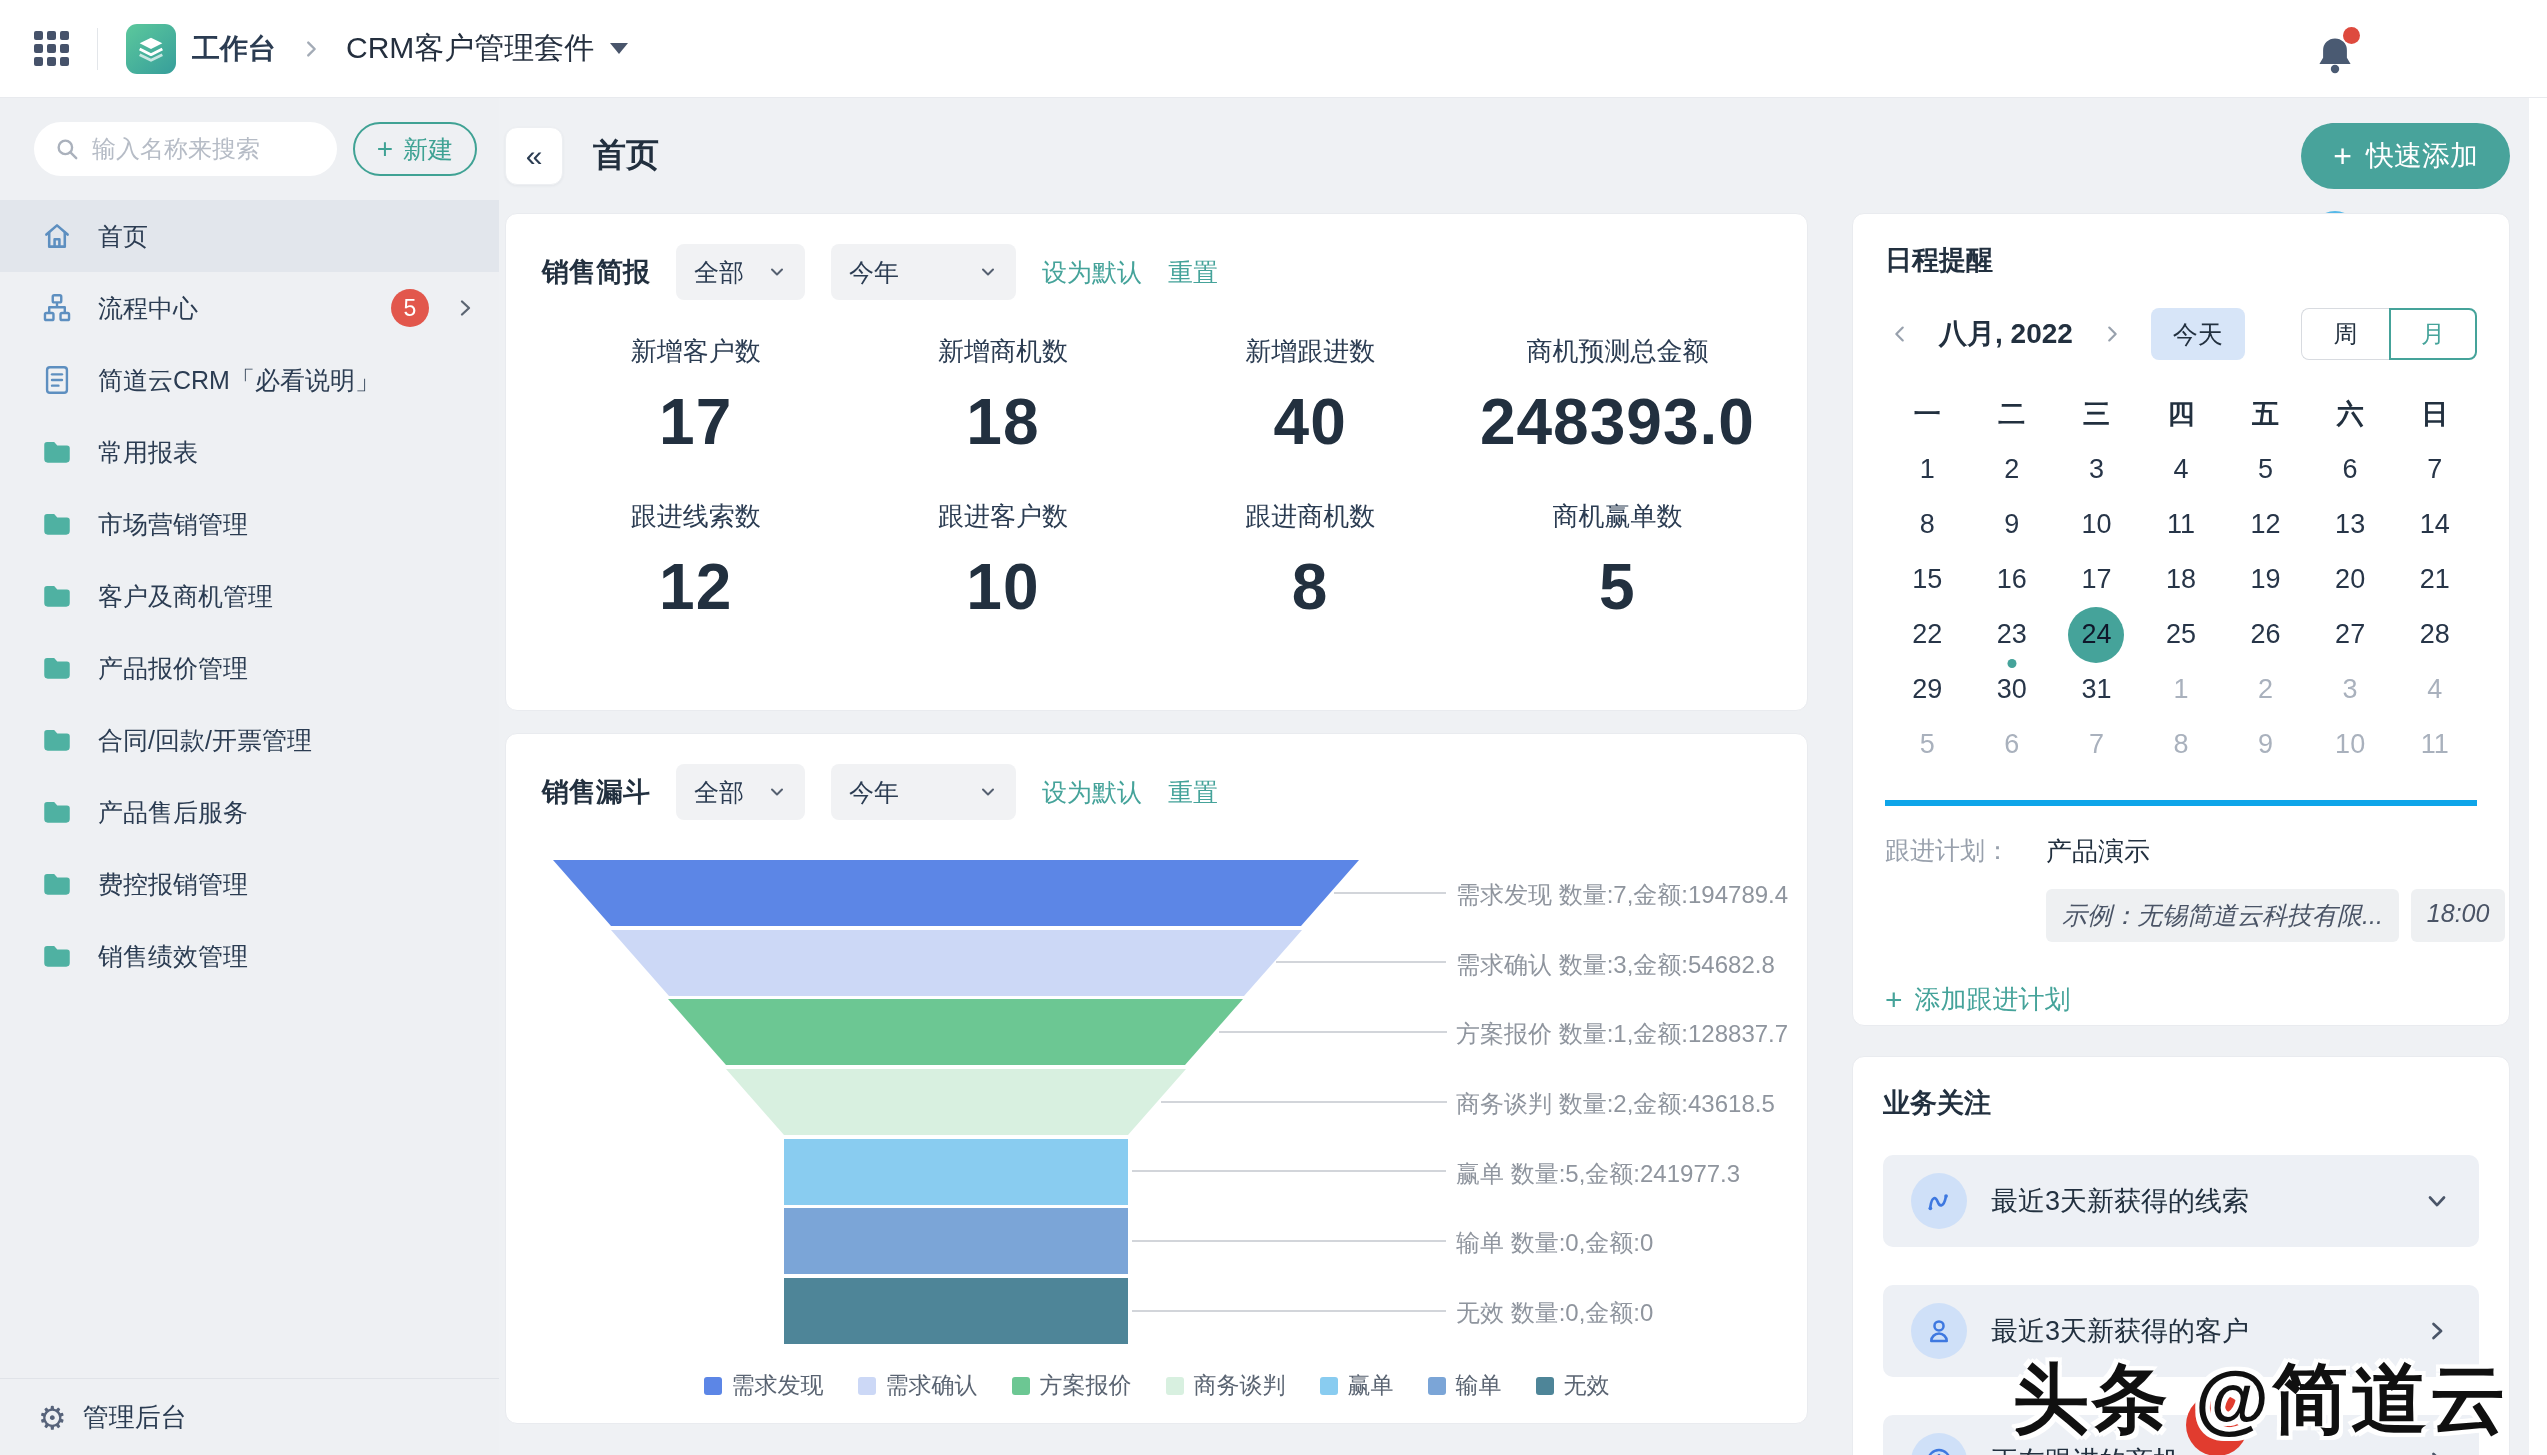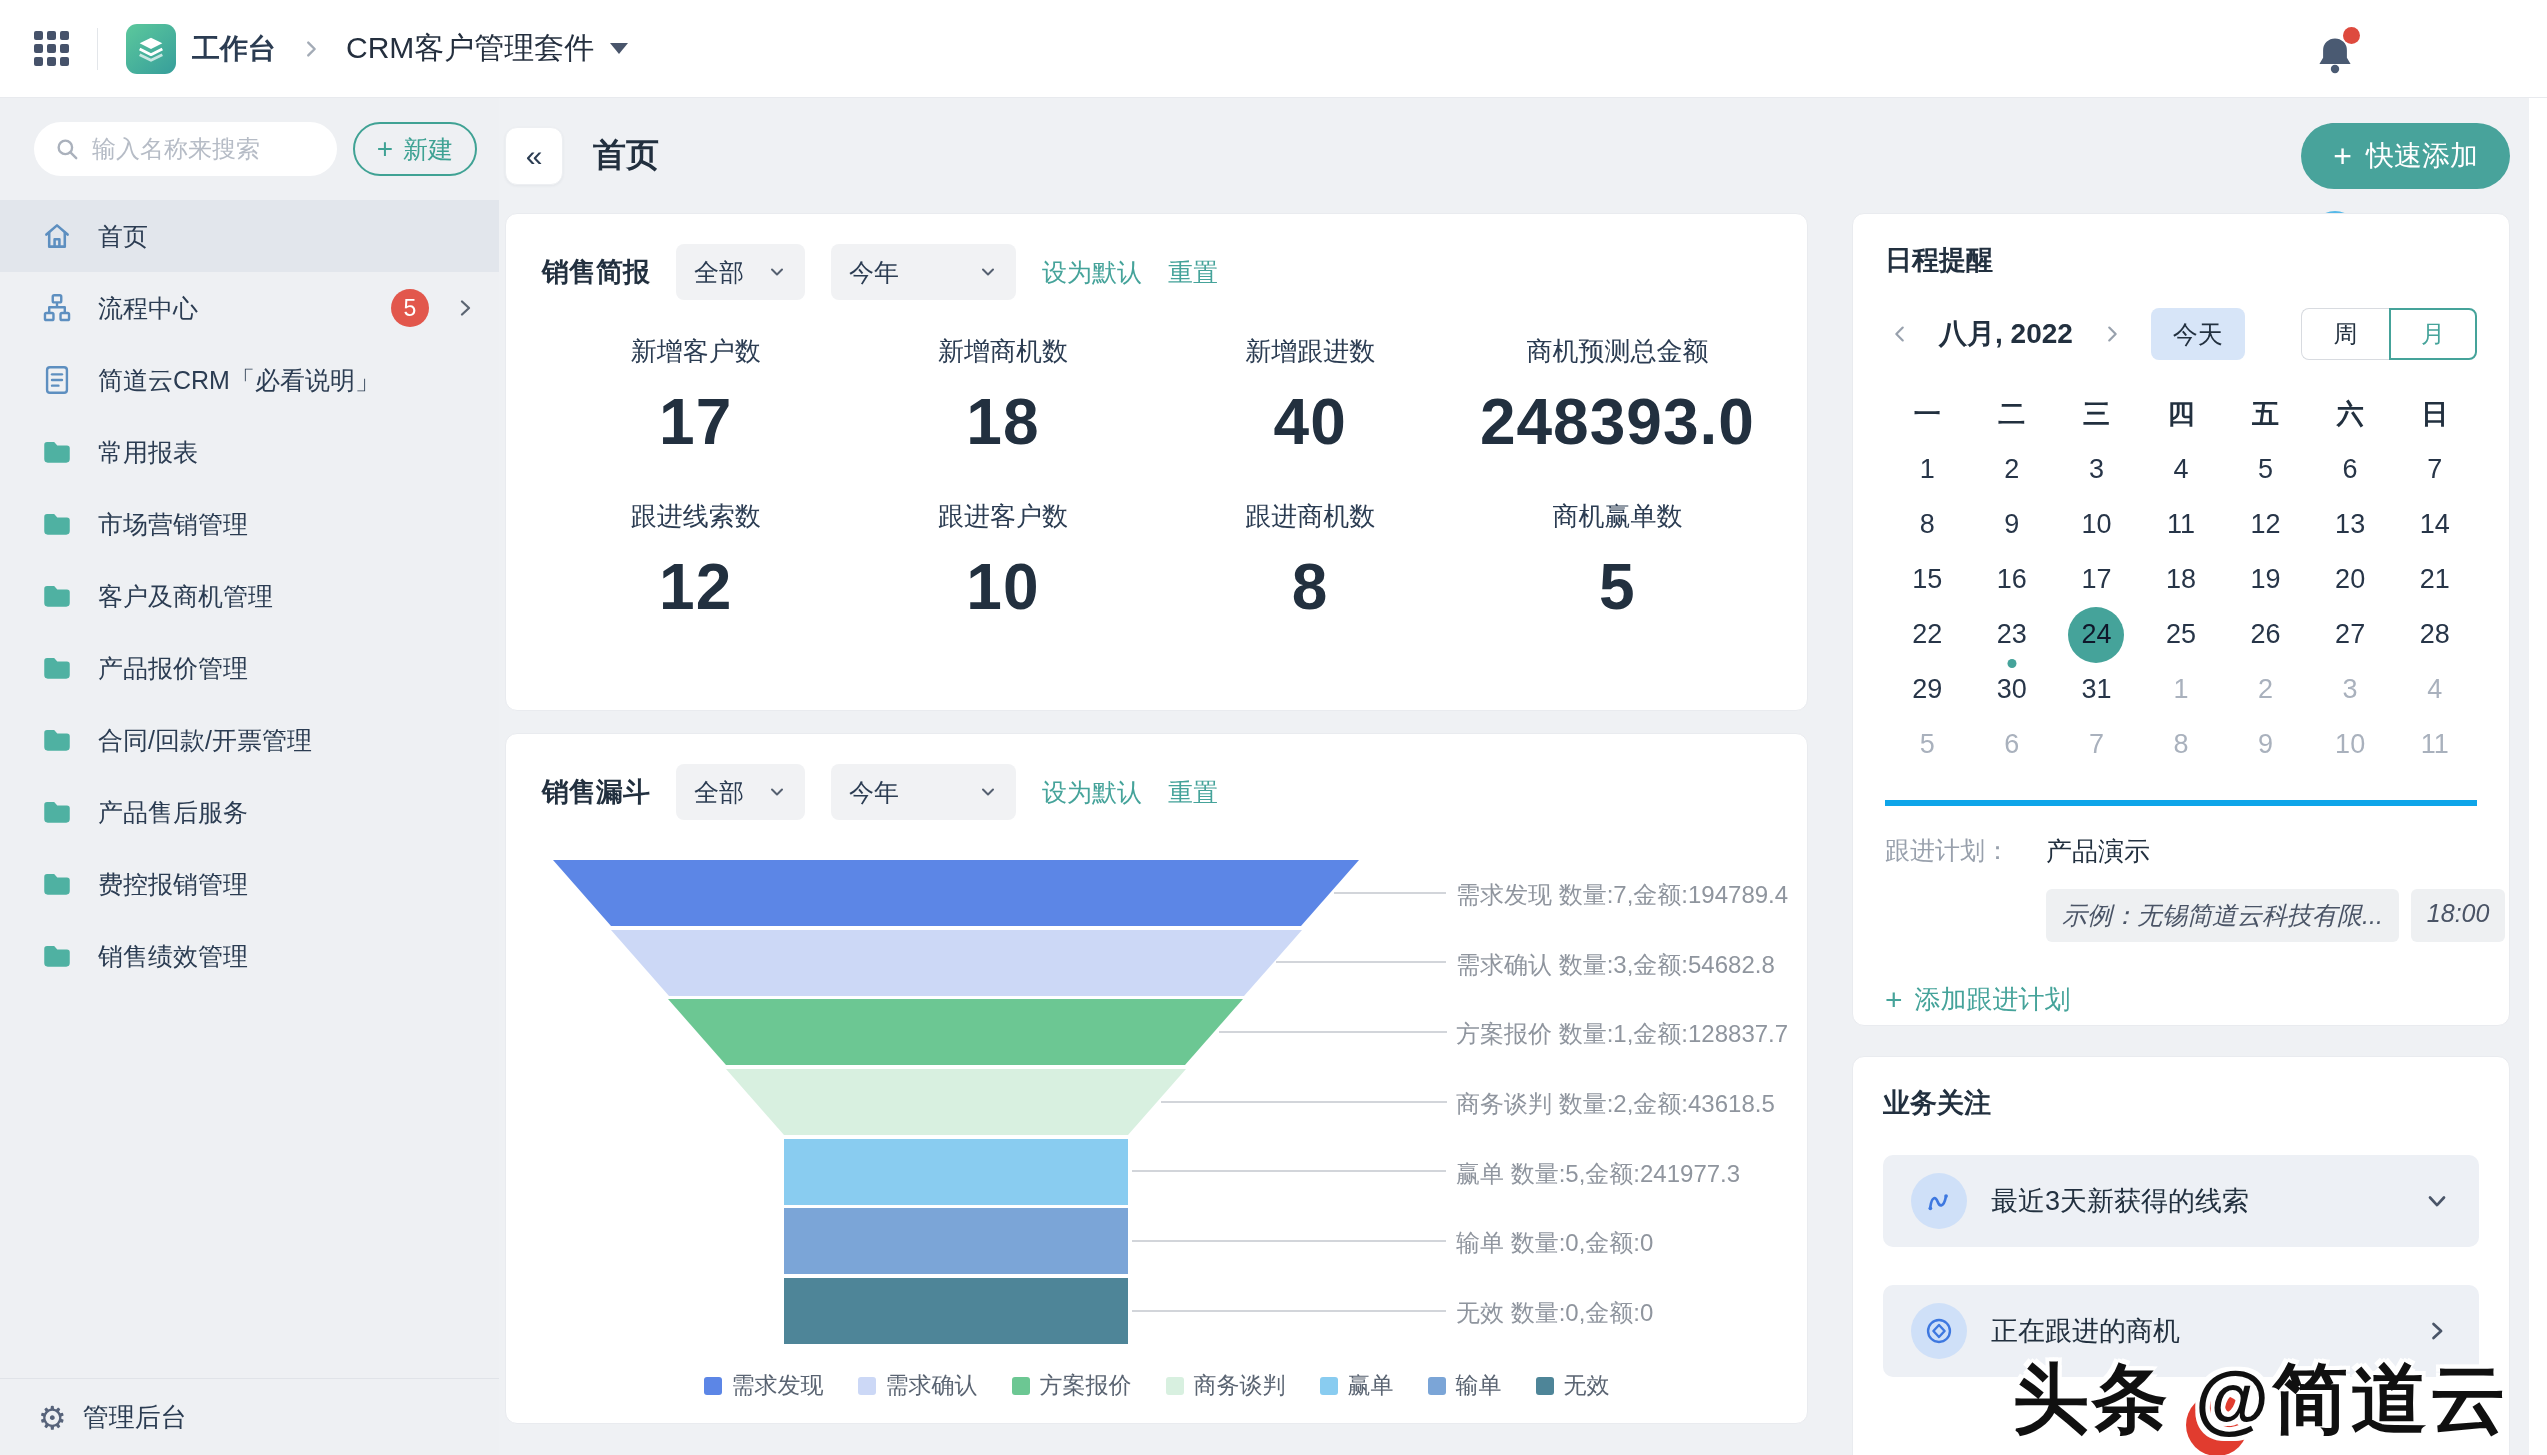--- a/index.html
+++ b/index.html
@@ -587,20 +587,34 @@
                   </span>
                   <span class="f-lbl">最近3天新获得的线索</span>
                   <span class="icn">
                     <svg width="28" height="28" viewBox="0 0 24 24" fill="none" stroke="#4a5568" stroke-width="2.3" stroke-linecap="round" stroke-linejoin="round">
                       <polyline points="6,9 12,15.5 18,9"></polyline>
                     </svg>
                   </span>
                 </div>
                 <div class="f-row">
                   <span class="f-ic">
+                    <svg width="32" height="32" viewBox="0 0 24 24" fill="none" stroke="#3e78e0" stroke-width="1.9" stroke-linecap="round" stroke-linejoin="round">
+                      <circle cx="12" cy="8.2" r="3.4"></circle>
+                      <path d="M6.2 19.5 a5.8 5.6 0 0 1 11.6 0 Z"></path>
+                    </svg>
+                  </span>
+                  <span class="f-lbl">最近3天新获得的客户</span>
+                  <span class="icn">
+                    <svg width="28" height="28" viewBox="0 0 24 24" fill="none" stroke="#44506099" stroke-width="2.3" stroke-linecap="round" stroke-linejoin="round" style="stroke:#4a5568">
+                      <polyline points="9,6 15.5,12 9,18"></polyline>
+                    </svg>
+                  </span>
+                </div>
+                <div class="f-row">
+                  <span class="f-ic">
                     <svg width="32" height="32" viewBox="0 0 24 24" fill="none" stroke="#3e78e0" stroke-width="1.8" stroke-linejoin="round">
                       <circle cx="12" cy="12" r="8.2"></circle>
                       <path d="M12 7.5 L16.2 12 L12 16.5 L7.8 12 Z"></path>
                     </svg>
                   </span>
                   <span class="f-lbl">正在跟进的商机</span>
                   <span class="icn">
                     <svg width="28" height="28" viewBox="0 0 24 24" fill="none" stroke="#44506099" stroke-width="2.3" stroke-linecap="round" stroke-linejoin="round" style="stroke:#4a5568">
                       <polyline points="9,6 15.5,12 9,18"></polyline>
                     </svg>

